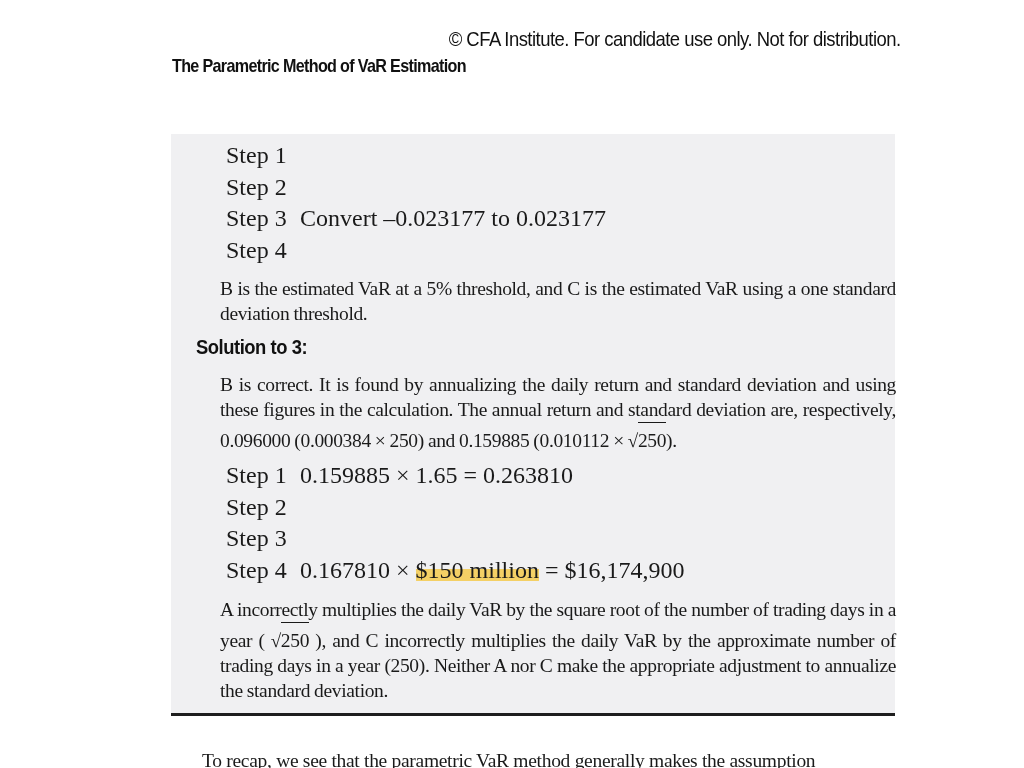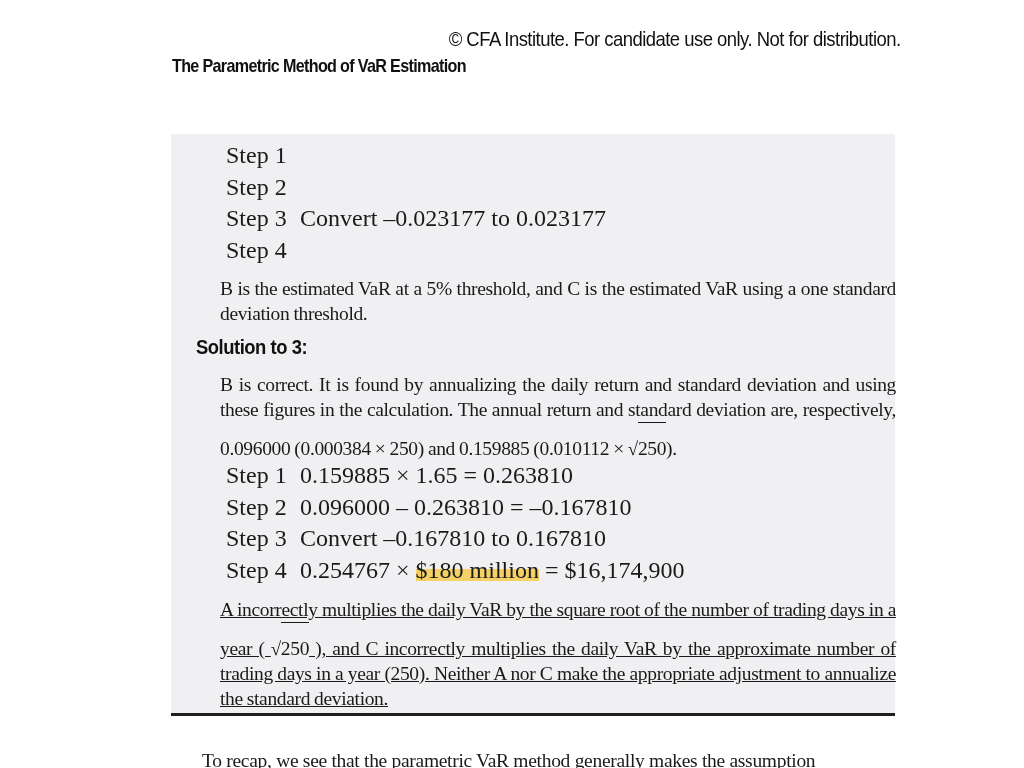--- a/index.html
+++ b/index.html
@@ -78,21 +78,21 @@
       width: 676px;
       font-size: 19.5px;
       line-height: 25px;
       text-align: justify;
       letter-spacing: -0.35px;
       word-spacing: -0.5px;
       margin-left: 24px;
     }
     .para-1 { top: 276px; }
     .para-2 { top: 372px; }
-    .para-3 { top: 597px; text-decoration: underline; }
+    .para-3 { top: 597px; }
     .section-heading {
       position: absolute;
       left: 196px;
       top: 336px;
       font-family: "Liberation Sans", "DejaVu Sans", sans-serif;
       font-weight: bold;
       font-size: 20px;
       letter-spacing: -0.5px;
       transform: scaleX(0.92);
       transform-origin: left center;
@@ -100,21 +100,21 @@
     }
     .sqrt {
       display: inline-block;
       white-space: nowrap;
     }
     .sqrt .radical {
       font-size: 19px;
     }
     .sqrt .radicand {
       border-top: 1.3px solid #1a1a1a;
-      padding-top: 16px;
+      padding-top: 8px;
       line-height: 20px;
       display: inline-block;
     }
     .highlight {
       background: linear-gradient(to bottom, transparent 45%, #f5c842cc 45%, #f5c842cc 92%, transparent 92%);
       border-radius: 3px;
     }
     .recap {
       position: absolute;
       left: 202px;
@@ -156,29 +156,27 @@
 
 <div class="para para-2"><span>B is correct. It is found by annualizing the daily return and standard deviation and using these figures in the calculation. The annual return and standard deviation are, respectively, 0.096000 (0.000384 × 250) and 0.159885 (0.010112 × </span><span class="sqrt"><span class="radical">√</span><span class="radicand">250</span></span><span>).</span></div>
 
 <div class="steps steps-2">
   <div class="step-row">
     <span class="step-label">Step 1</span>
     <span>0.159885 × 1.65 = 0.263810</span>
   </div>
   <div class="step-row">
     <span class="step-label">Step 2</span>
-    <span>0.096000 – 0.263810 = –0.167810</span>
   </div>
   <div class="step-row">
     <span class="step-label">Step 3</span>
-    <span>Convert –0.167810 to 0.167810</span>
   </div>
   <div class="step-row">
     <span class="step-label">Step 4</span>
-    <span><span>0.254767 × </span><span class="highlight">$180 million</span><span> = $16,174,900</span></span>
+    <span><span>0.167810 × </span><span class="highlight">$150 million</span><span> = $16,174,900</span></span>
   </div>
 </div>
 
 <div class="para para-3"><span>A incorrectly multiplies the daily VaR by the square root of the number of trading days in a year ( </span><span class="sqrt"><span class="radical">√</span><span class="radicand">250</span></span><span> ), and C incorrectly multiplies the daily VaR by the approximate number of trading days in a year (250). Neither A nor C make the appropriate adjustment to annualize the standard deviation.</span></div>
 
 <div class="box-rule"></div>
 
 <div class="recap">To recap, we see that the parametric VaR method generally makes the assumption</div>
 
 </body></html>

